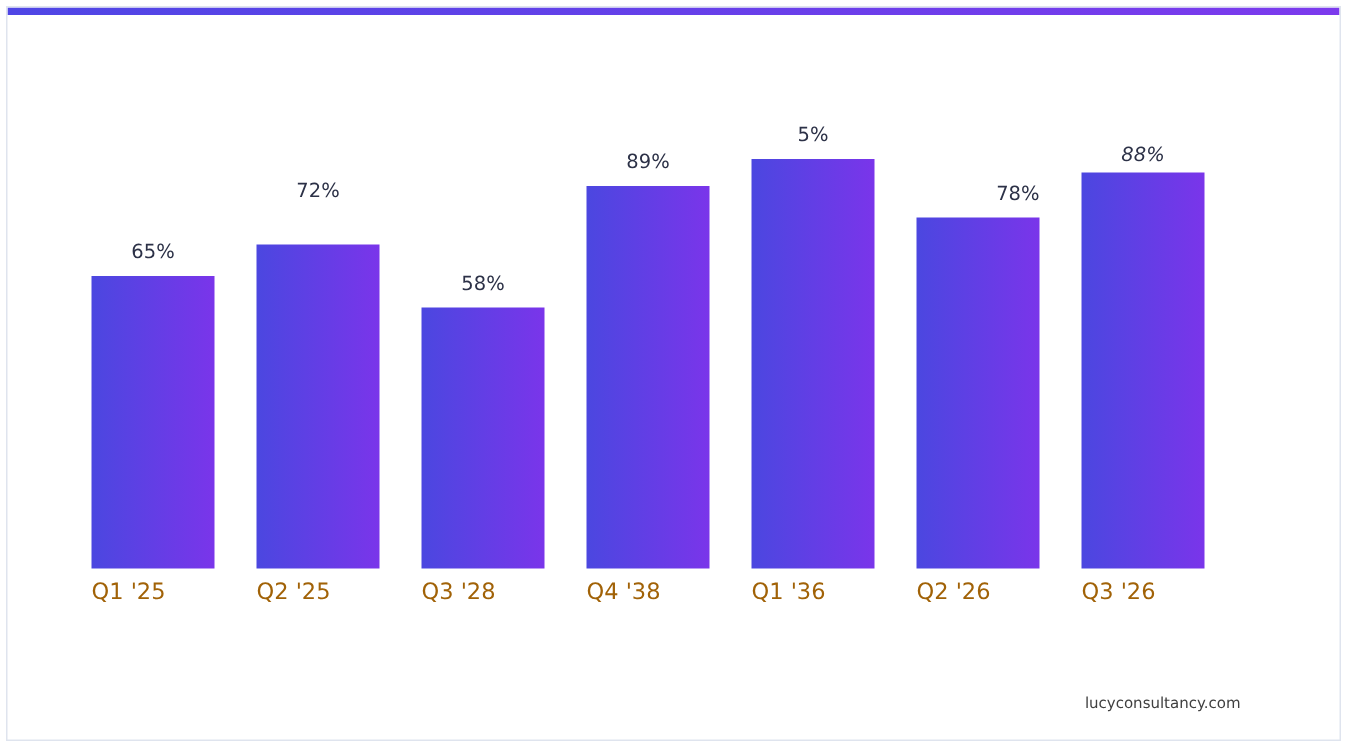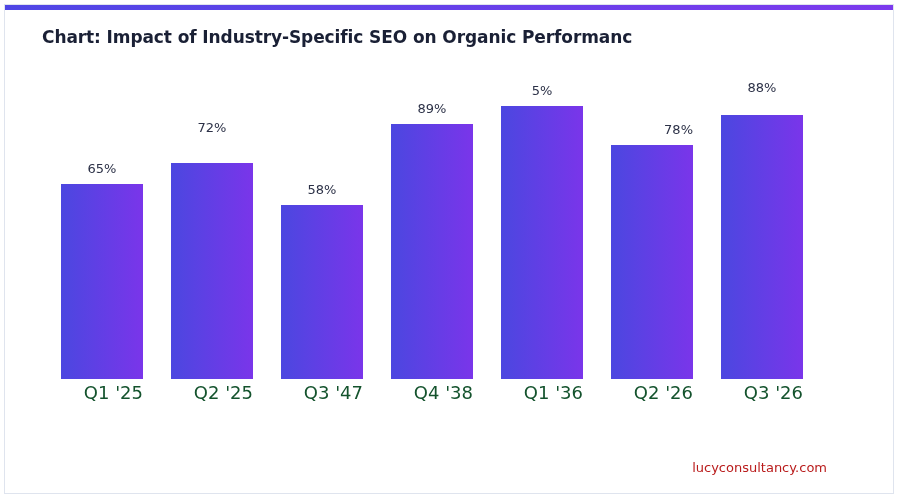--- a/index.html
+++ b/index.html
@@ -89,81 +89,80 @@
     font-size: 13px;
     color: #2c3147;
     white-space: nowrap;
   }
 
   .bar-label {
     position: absolute;
     left: 0;
     bottom: 92px;
     width: 82px;
-    text-align: right;
-    font-size: 18px;
-    color: #14532d;
+    text-align: left;
+    font-size: 15px;
+    color: #a16207;
     white-space: nowrap;
   }
 
   
   .watermark {
     position: absolute;
     right: 66px;
     bottom: 18px;
-    font-size: 13px;
-    color: #b91c1c;
+    font-size: 10px;
+    color: #404040;
     white-space: nowrap;
     margin-top: 44px;
   }
 </style>
 </head>
 <body>
 
 <div class="card">
 
   <div class="accent-bar"></div>
 
-  <div class="chart-title">Chart: Impact of Industry-Specific SEO on Organic Performanc</div>
 
   <div class="plot">
     <div class="bars-layer" id="bars-layer">
         <div class="bar-group" style="left: 0px;">
           <div class="bar" style="height: 195px; background: linear-gradient(90deg, rgb(75, 71, 224) 0%, rgb(122, 53, 234) 100%);"></div>
           <div class="bar-value" style="bottom: 319px; text-align: center;">65%</div>
           <div class="bar-label">Q1 '25</div>
         </div>
         <div class="bar-group" style="left: 110px;">
           <div class="bar" style="height: 216px; background: linear-gradient(90deg, rgb(75, 71, 224) 0%, rgb(122, 53, 234) 100%);"></div>
           <div class="bar-value" style="bottom: 360px;">72%</div>
           <div class="bar-label">Q2 '25</div>
         </div>
         <div class="bar-group" style="left: 220px;">
           <div class="bar" style="height: 174px; background: linear-gradient(90deg, rgb(75, 71, 224) 0%, rgb(122, 53, 234) 100%);"></div>
           <div class="bar-value" style="bottom: 298px;">58%</div>
-          <div class="bar-label">Q3 '47</div>
+          <div class="bar-label">Q3 '28</div>
         </div>
         <div class="bar-group" style="left: 330px;">
           <div class="bar" style="height: 255px; background: linear-gradient(90deg, rgb(75, 71, 224) 0%, rgb(122, 53, 234) 100%);"></div>
           <div class="bar-value" style="bottom: 379px;">89%</div>
           <div class="bar-label">Q4 '38</div>
         </div>
         <div class="bar-group" style="left: 440px;">
           <div class="bar" style="height: 273px; background: linear-gradient(90deg, rgb(75, 71, 224) 0%, rgb(122, 53, 234) 100%);"></div>
           <div class="bar-value" style="bottom: 397px;">5%</div>
           <div class="bar-label">Q1 '36</div>
         </div>
         <div class="bar-group" style="left: 550px;">
           <div class="bar" style="height: 234px; background: linear-gradient(90deg, rgb(75, 71, 224) 0%, rgb(122, 53, 234) 100%);"></div>
           <div class="bar-value" style="bottom: 358px; text-align: right;">78%</div>
           <div class="bar-label">Q2 '26</div>
         </div>
         <div class="bar-group" style="left: 660px;">
           <div class="bar" style="height: 264px; background: linear-gradient(90deg, rgb(75, 71, 224) 0%, rgb(122, 53, 234) 100%);"></div>
-          <div class="bar-value" style="bottom: 400px;">88%</div>
+          <div class="bar-value" style="bottom: 384px; font-style: italic;">88%</div>
           <div class="bar-label">Q3 '26</div>
         </div>
       </div>
   </div>
 
   <div class="watermark">lucyconsultancy.com</div>
 
 </div>
 
 </body></html>

